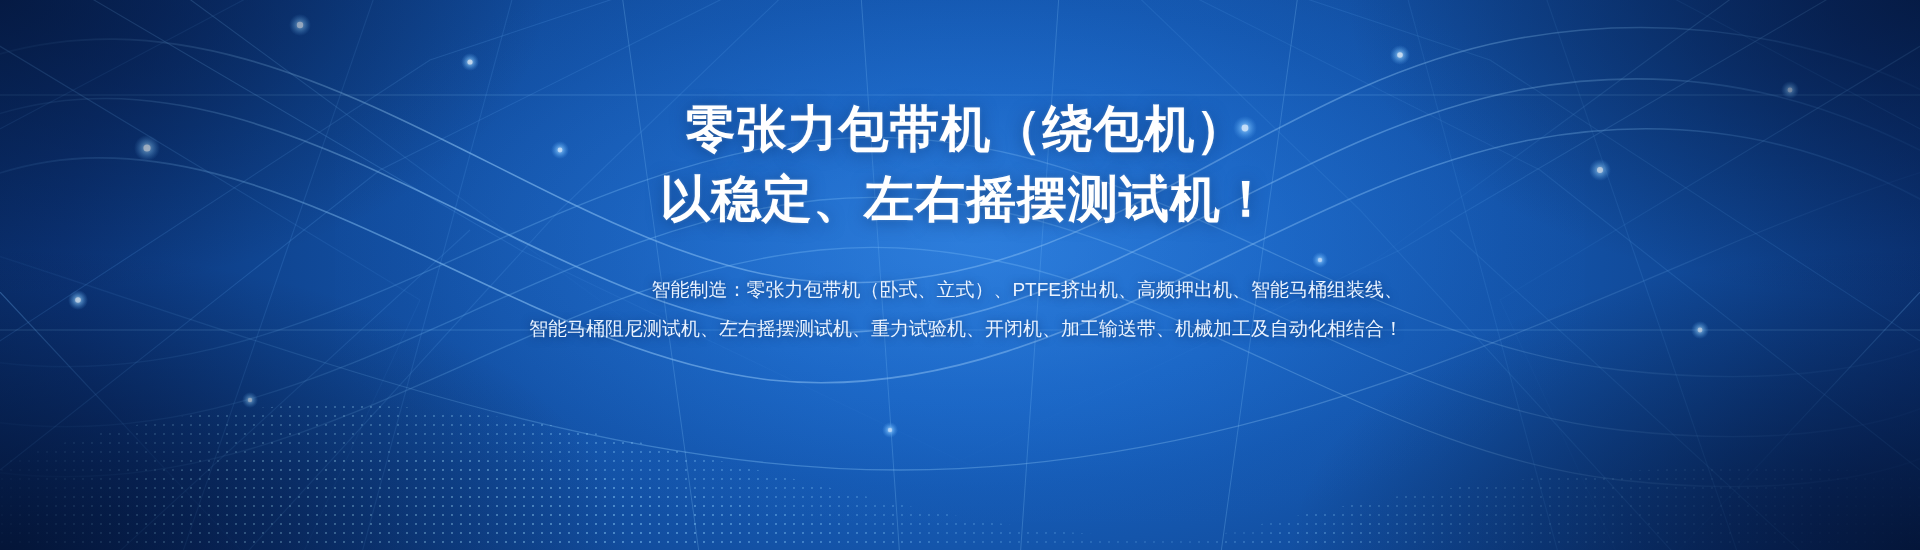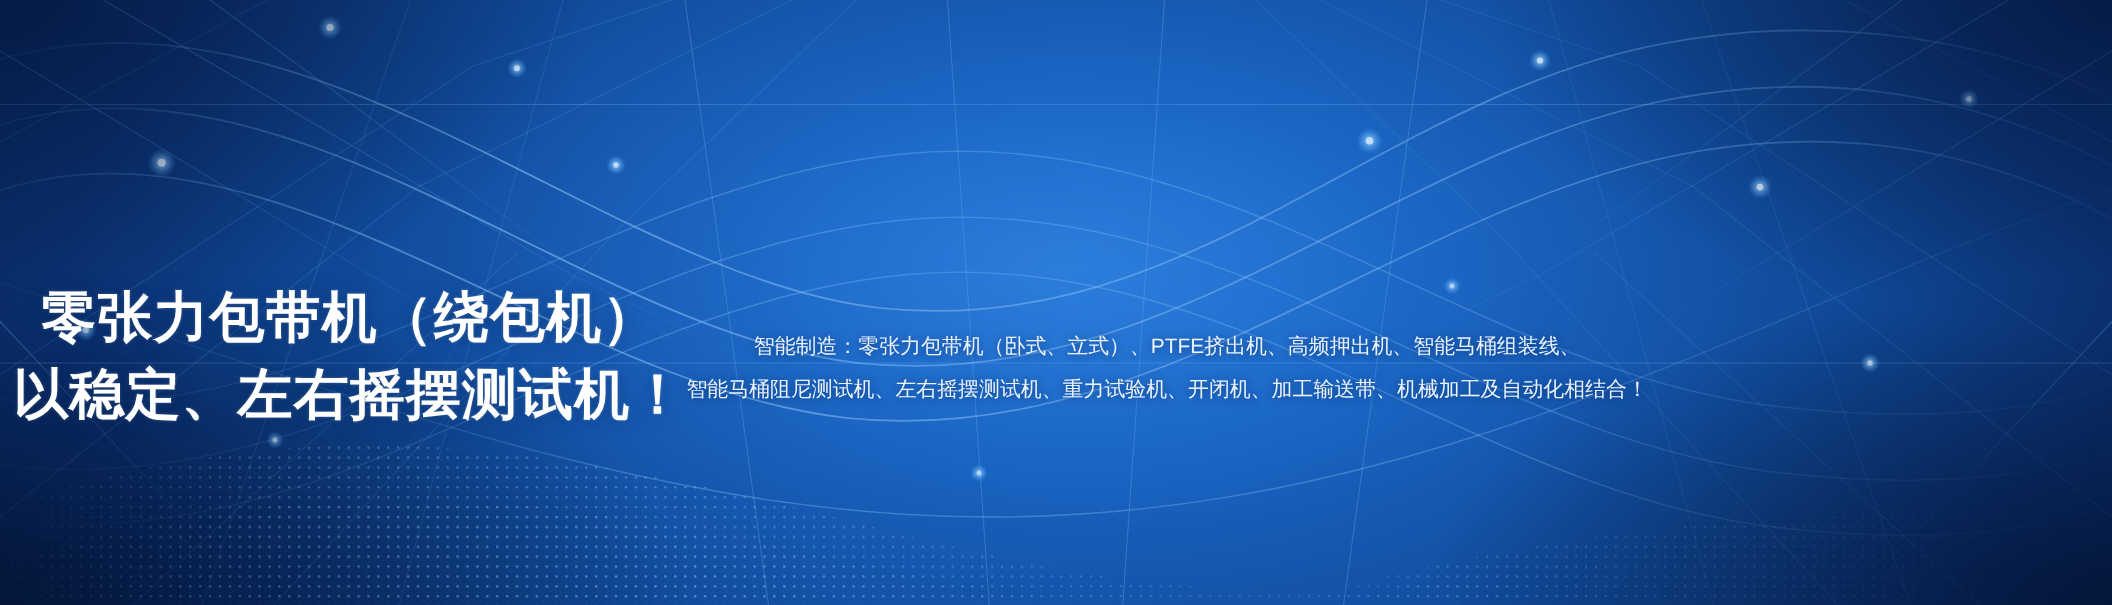--- a/index.html
+++ b/index.html
@@ -53,21 +53,21 @@
   }
 
   
   .content {
     position: absolute;
     left: 0;
     right: 0;
     top: 0;
     height: 550px;
     display: flex;
-    flex-direction: row;
+    flex-direction: column;
     align-items: center;
     justify-content: flex-start;
     padding-top: 96px;
     box-sizing: border-box;
     padding-left: 12px;
   }
 
   .headline {
     color: #ffffff;
     font-size: 50px;
@@ -77,26 +77,26 @@
     text-align: center;
     text-shadow: 0 2px 16px rgba(6,40,95,0.55), 0 0 3px rgba(255,255,255,0.25);
     white-space: nowrap;
   }
   .headline .line2 {
     display: block;
     margin-top: 4px;
   }
 
   .sub {
-    margin-top: 26px;
+    margin-top: 39px;
     color: #eaf3ff;
     font-size: 19px;
     font-weight: normal;
     line-height: 2.05;
-    text-align: center;
+    text-align: right;
     text-shadow: 0 1px 8px rgba(5,35,85,0.6);
     white-space: nowrap;
   }
   .sub .sline { display: block; }
 </style>
 </head>
 <body>
 
 <div class="banner">
 

